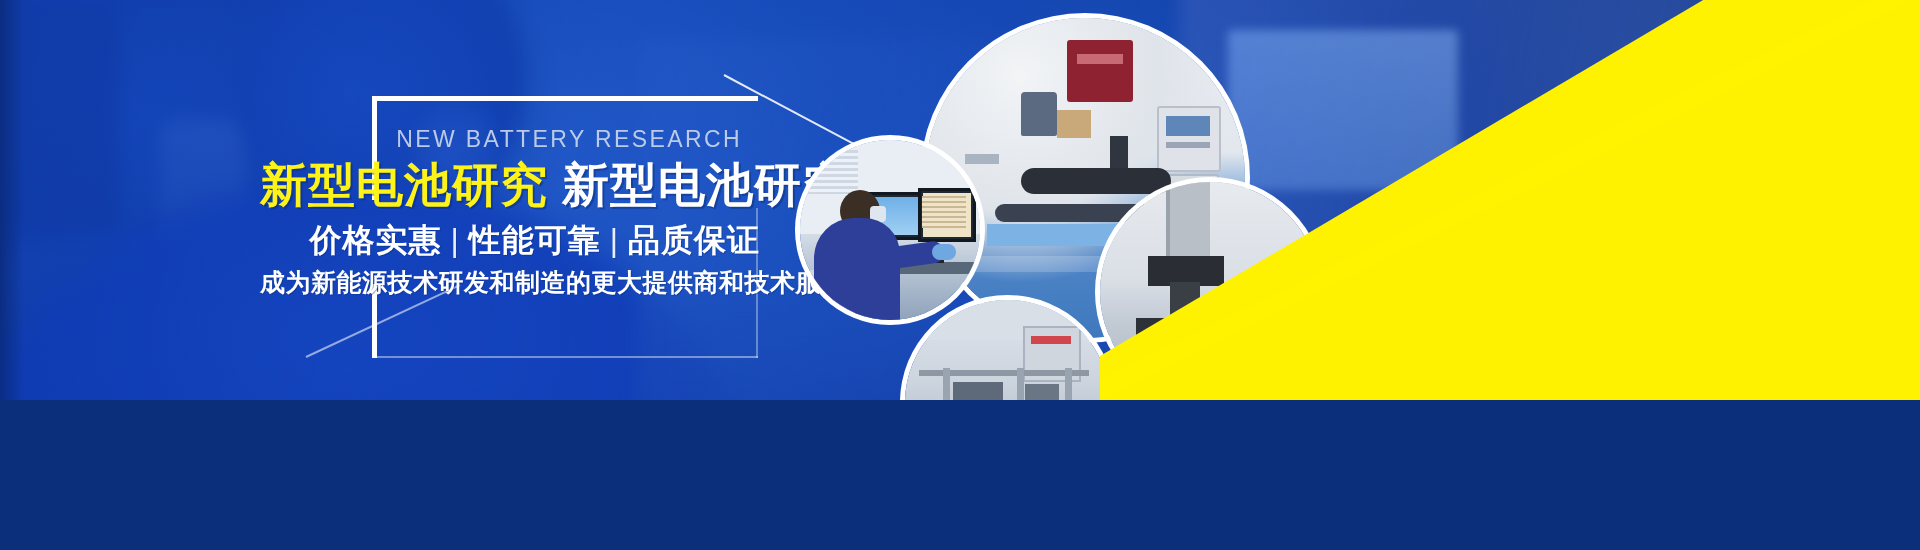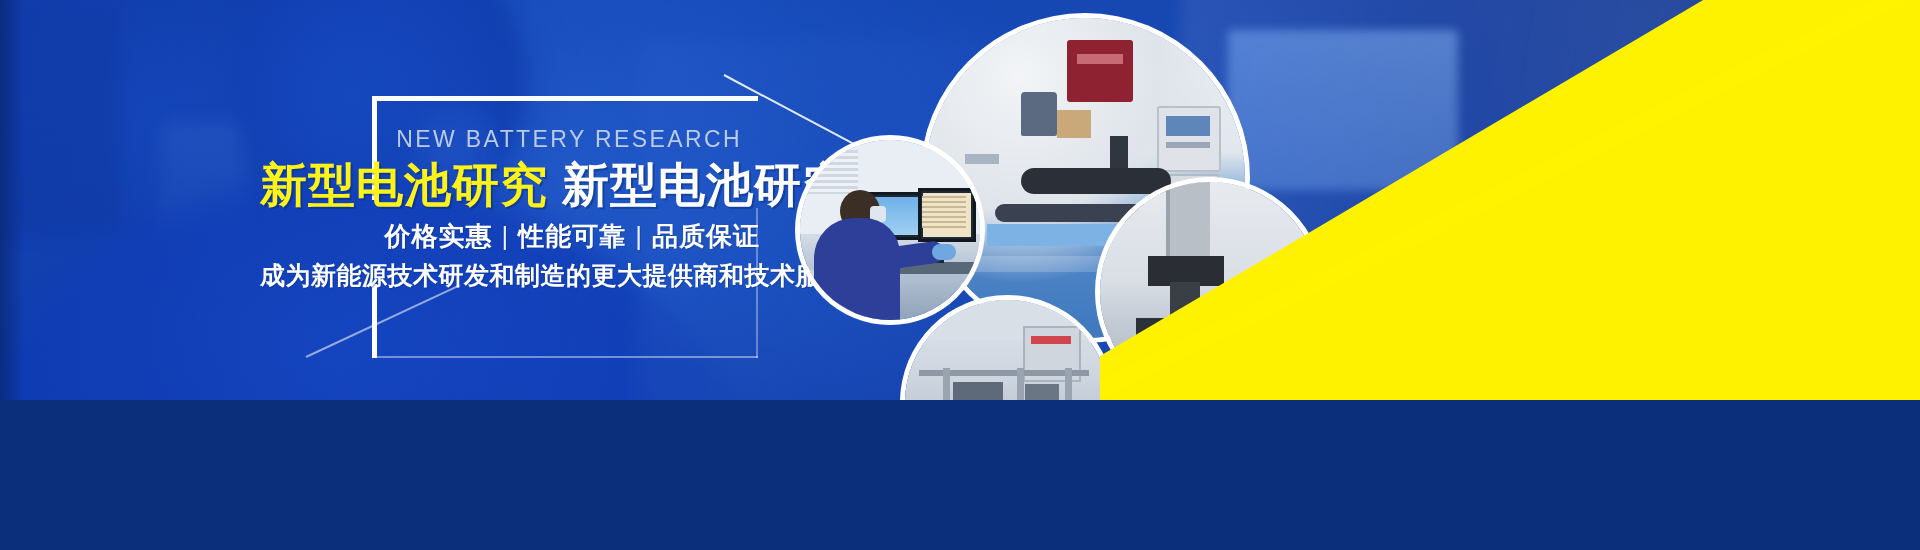--- a/index.html
+++ b/index.html
@@ -122,21 +122,21 @@
     font-size:23px;letter-spacing:2.4px;color:#c9d6ea;font-weight:400;
     line-height:1;margin:0 0 8px 0;padding-right:18px;opacity:.92;
   }
   .headline{
     font-size:47px;font-weight:700;line-height:1.1;margin:0;white-space:nowrap;
     letter-spacing:1px;
   }
   .h-yellow{color:#fdf318;text-shadow:2px 2px 0 rgba(8,40,110,.42);}
   .h-white{color:#ffffff;text-shadow:2px 2px 0 rgba(8,40,110,.42);}
   .subline{
-    font-size:26px;font-weight:700;color:#fff;line-height:1.2;margin:10px 0 8px 0;
+    font-size:32px;font-weight:700;color:#fff;line-height:1.2;margin:10px 0 8px 0;
     letter-spacing:1px;white-space:nowrap;text-shadow:1px 1px 0 rgba(8,40,110,.35);
   }
   .sep{display:inline-block;padding:0 9px;font-weight:400;color:#e8efff;}
   .tagline{
     font-size:25px;font-weight:700;color:#fff;line-height:1.2;margin:7px 0 0 0;
     letter-spacing:.5px;white-space:nowrap;text-shadow:1px 1px 0 rgba(8,40,110,.35);
   }
   .microline{
     font-size:7.5px;font-weight:700;color:#d6e2f5;letter-spacing:.45px;
     margin:5px 0 0 0;white-space:nowrap;opacity:.93;

